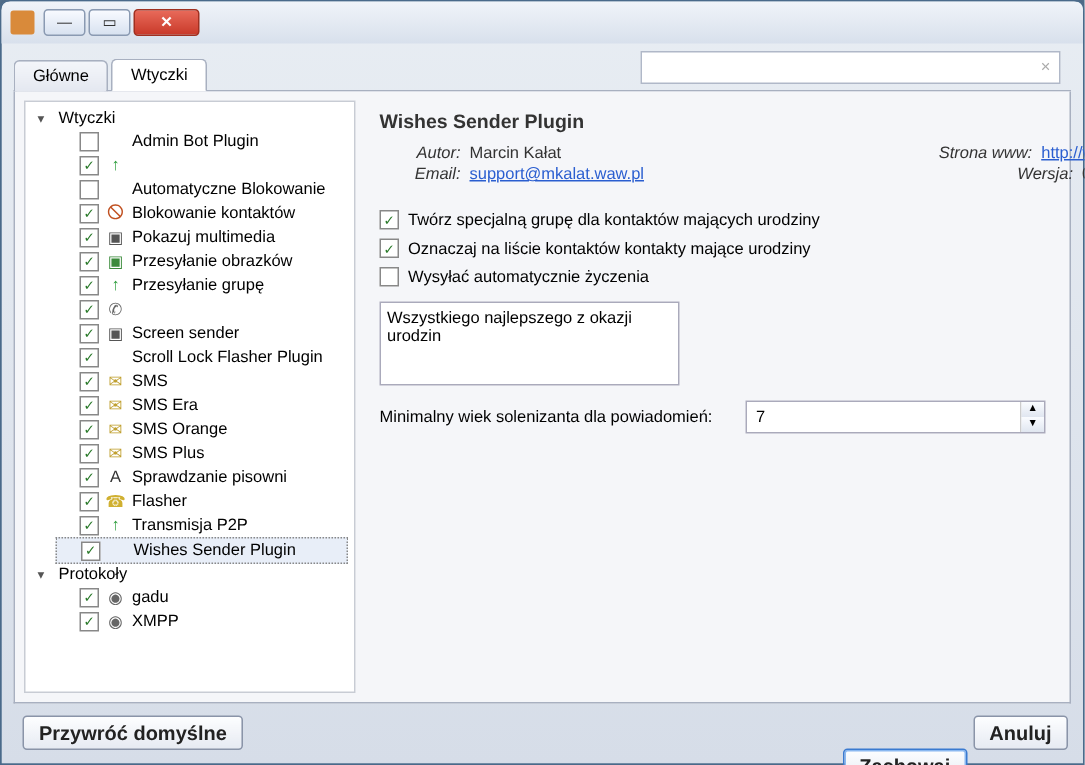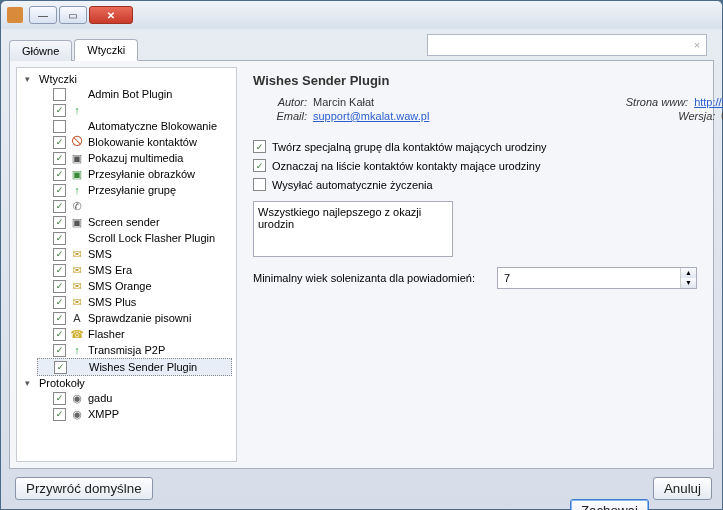--- a/index.html
+++ b/index.html
@@ -39,21 +39,21 @@
 .chkline .cb { width:13px; height:13px; border:1px solid #888; background:#fff; display:inline-flex; align-items:center; justify-content:center; font-size:9px; color:#2a7a2a; }
 .formrow { display:flex; gap:14px; margin: 10px 0; align-items:flex-start; }
 .formrow .lbl { width: 190px; }
 textarea.wishes { width: 200px; height: 56px; border:1px solid #aab; font-family:inherit; font-size:11px; padding:4px; resize:none; }
 .spinner { width:200px; height:22px; border:1px solid #aab; display:flex; align-items:center; background:#fff; }
 .spinner input { flex:1; border:none; padding: 0 6px; font-family:inherit; font-size:11px; outline:none; }
 .spinner .arrows { width:16px; display:flex; flex-direction:column; border-left:1px solid #ccc; }
 .spinner .arrows span { height:10px; font-size:7px; text-align:center; line-height:10px; cursor:pointer; background:linear-gradient(#fafcff,#e0e6f0); }
 .footer { height: 34px; padding: 4px 2px 0 2px; display:flex; align-items:center; }
 .footer .spacer { flex:1; }
-.btn { padding: 3px 10px; border:1px solid #8a94a8; border-radius: 3px; background: linear-gradient(#fdfeff,#e6eaf2); cursor:pointer; margin-left:4px; color:#222; }
+.btn { padding: 3px 10px; border:1px solid #8a94a8; border-radius: 3px; background: linear-gradient(#fdfeff,#e6eaf2); cursor:pointer; margin-left:4px; color:#222;font-weight:bold; }
 .btn.primary { border-color:#3a7ad0; box-shadow: 0 0 0 1px #8ab8f0 inset; margin-top: 45px; }
 </style>
 </head>
 <body>
 
 <div class="window">
   <div class="titlebar">
     <div class="appicon"></div>
     <div class="winbtns">
       <div class="winbtn">—</div>

